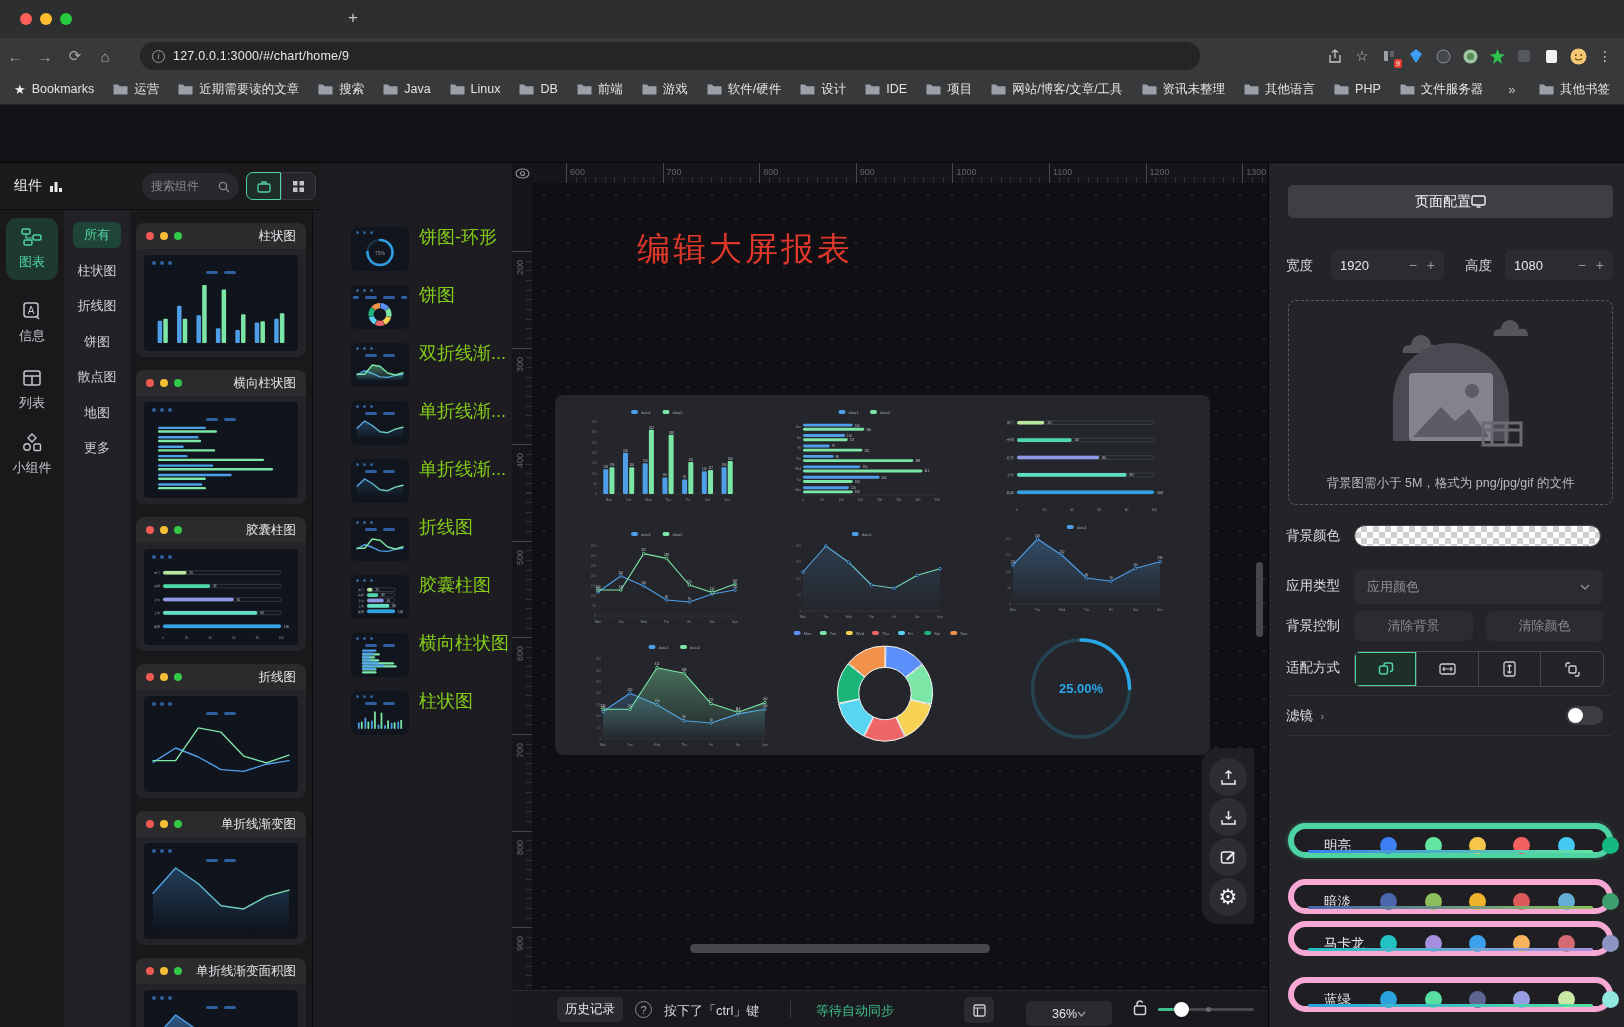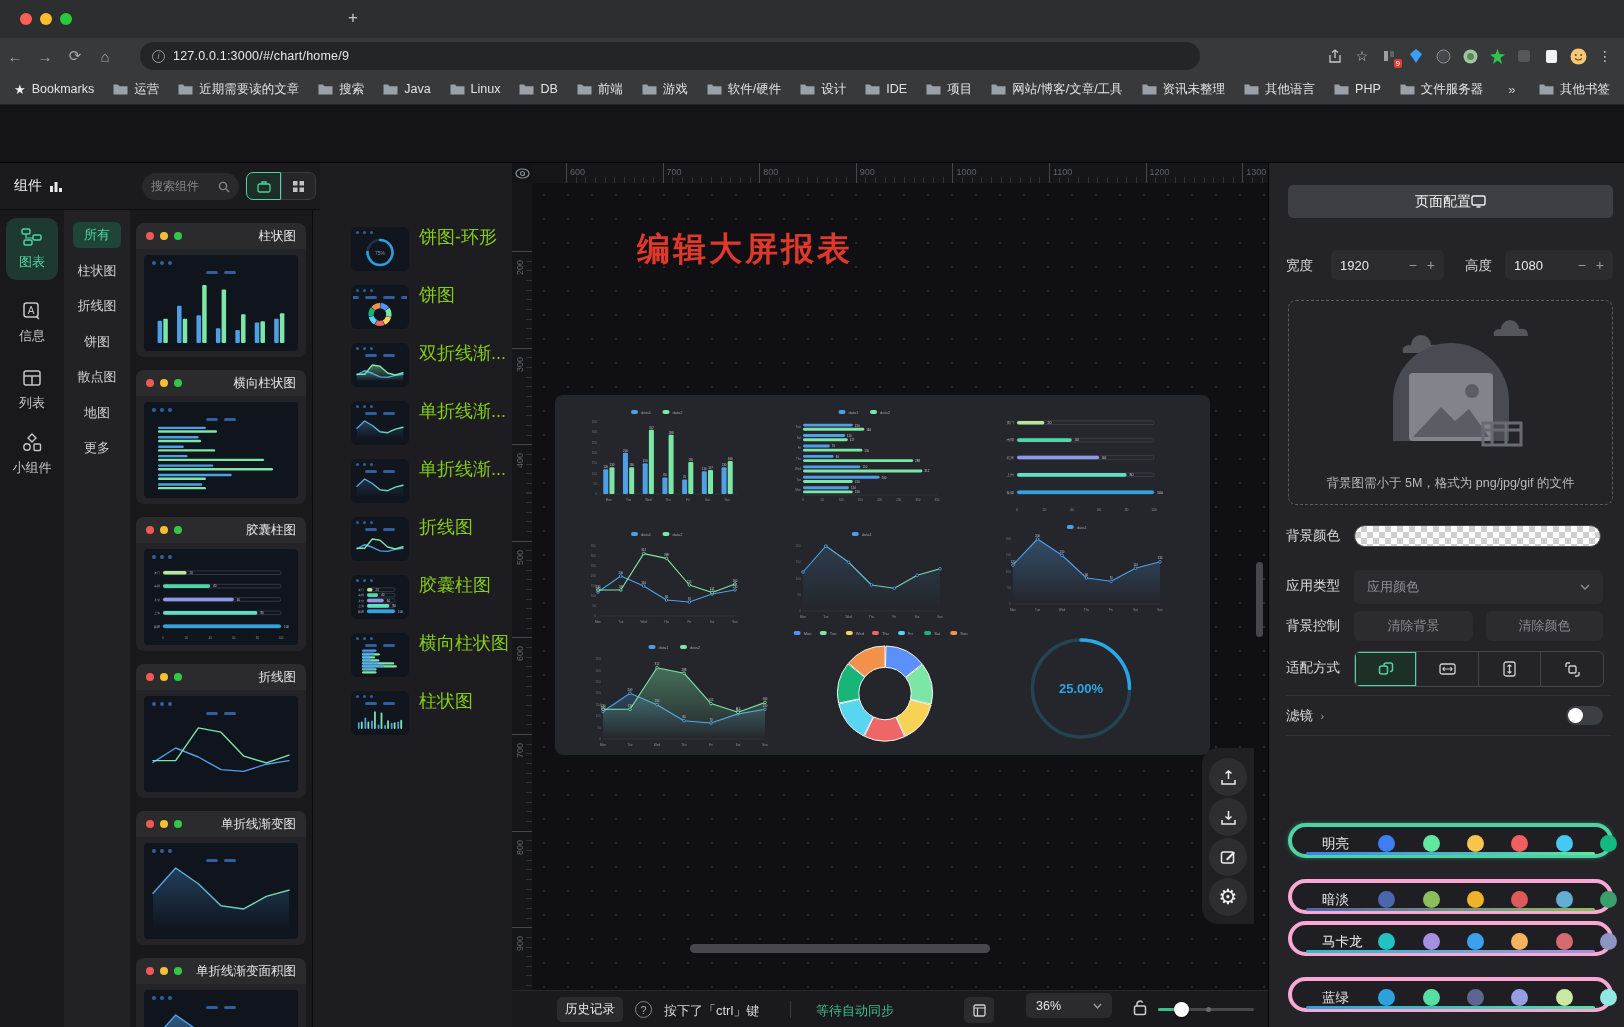--- a/index.html
+++ b/index.html
@@ -77,21 +77,21 @@
 .ruler-top{position:absolute;left:0;top:0;width:756px;height:20px;background:#16161a;
  background-image:repeating-linear-gradient(90deg,#45484e 0 1px,transparent 1px 96.6px),repeating-linear-gradient(90deg,#2e3138 0 1px,transparent 1px 9.66px);
  background-size:100% 20px,100% 6px;background-position:54px 0,54px 14px;background-repeat:no-repeat}
 .ruler-left{position:absolute;left:0;top:20px;width:20px;height:844px;background:#16161a;
  background-image:repeating-linear-gradient(180deg,#45484e 0 1px,transparent 1px 96.6px),repeating-linear-gradient(180deg,#2e3138 0 1px,transparent 1px 9.66px);
  background-size:20px 100%,6px 100%;background-position:0 68px,14px 68px;background-repeat:no-repeat}
 .rt-label{position:absolute;top:4px;font-size:9px;color:#60646c}
 .rl-label{position:absolute;left:3px;font-size:9px;color:#60646c;transform:rotate(-90deg);transform-origin:left top}
 .ruler-corner{position:absolute;left:0;top:0;width:20px;height:20px;background:#141418;display:flex;align-items:center;justify-content:center}
 .grid{position:absolute;left:20px;top:20px;width:736px;height:807px;background-image:radial-gradient(#2a2c33 1px,transparent 1.3px);background-size:24px 24px}
-.big-title{position:absolute;left:125px;top:64px;font-size:33px;color:#e0382a;letter-spacing:3px;font-weight:700;white-space:nowrap}
+.big-title{position:absolute;left:125px;top:64px;font-size:33px;color:#e0382a;letter-spacing:3px;font-weight:400;white-space:nowrap}
 .board{position:absolute;left:43px;top:232px;width:655px;height:360px;background:#24262b;border-radius:8px}
 .cchart{position:absolute}
 .floatbtns{position:absolute;left:690px;top:585px;width:52px;height:176px;background:#1f1f24;border-radius:16px 0 0 16px;padding:8px 0}
 .fbtn{position:relative;width:38px;height:38px;margin:2px auto;border-radius:50%;background:#2d2d32;display:flex;align-items:center;justify-content:center;color:#ececf0}
 .vscroll{position:absolute;left:744px;top:399px;width:7px;height:75px;background:#46464c;border-radius:4px}
 .hscroll{position:absolute;left:178px;top:781px;width:300px;height:9px;background:#47474d;border-radius:5px}
 .bbar{position:absolute;left:0;top:827px;width:756px;height:37px;background:#1a1a1e;border-top:1px solid #2a2a2e}
 .bbtn{position:absolute;background:#2a2a2f;border-radius:5px;display:flex;align-items:center;justify-content:center;color:#e8e8ea;font-size:12.5px}
 .bb-text{position:absolute;font-size:13px;color:#d8d8da;white-space:nowrap}
 .qmark{position:absolute;width:17px;height:17px;border:1.4px solid #85858c;border-radius:50%;color:#a9a9b0;font-size:11px;display:flex;align-items:center;justify-content:center}
@@ -111,21 +111,21 @@
 .checker{position:absolute;height:22px;border-radius:11px;border:1px solid #46464c;background-color:#fff;background-image:linear-gradient(45deg,#cfcfcf 25%,transparent 25%,transparent 75%,#cfcfcf 75%),linear-gradient(45deg,#cfcfcf 25%,transparent 25%,transparent 75%,#cfcfcf 75%);background-size:12px 12px;background-position:0 0,6px 6px}
 .select{position:absolute;height:34px;background:#2b2b30;border-radius:6px;display:flex;align-items:center;padding:0 13px;font-size:13px;color:#8f8f97;justify-content:space-between}
 .gbtn{position:absolute;height:30px;background:#2b2b30;border-radius:6px;display:flex;align-items:center;justify-content:center;font-size:13px;color:#8a8a92}
 .fitgroup{position:absolute;height:36px;display:flex;border:1px solid #46474d;border-radius:6px;overflow:hidden}
 .fitcell{width:62px;height:100%;display:flex;align-items:center;justify-content:center;border-right:1px solid #46474d;color:#cfcfd4}
 .fitcell:last-child{border-right:none}
 .fitcell.active{background:#1e2f28;box-shadow:inset 0 0 0 1px #4ed3a2;color:#4ed3a2}
 .hr{position:absolute;left:17px;width:325px;height:1px;background:#323237}
 .toggle{position:absolute;width:37px;height:19px;background:#3d3e44;border-radius:10px}
 .toggle i{position:absolute;left:2px;top:2px;width:15px;height:15px;background:#fff;border-radius:50%}
-.themerow{position:absolute;left:19px;width:325px;height:35px;background:#1f1f23;border:4px solid #f9a8d4;border-radius:18px}
+.themerow{position:absolute;left:19px;width:325px;height:35px;background:#1f1f23;border:6px solid #f9a8d4;border-radius:18px}
 .themerow.active{border-color:#4ed3a2;box-shadow:0 0 4px rgba(78,211,162,.4)}
 .themerow .tname{position:absolute;left:30px;top:8px;font-size:13.5px;color:#e6e6ea}
 .tdotz{position:absolute;top:8px;width:17px;height:17px;border-radius:50%}
 .tgrad{position:absolute;left:14px;right:14px;bottom:-1px;height:3px;border-radius:2px}
 .chev{color:#9a9aa2;font-size:11px}
 </style>
 </head>
 <body>
 
 <div id="app">
@@ -1432,21 +1432,21 @@
       <div class="qmark" style="left:123px;top:10px">?</div>
       <span class="bb-text" style="left:152px;top:11px">按下了「ctrl」键</span>
       <span style="position:absolute;left:278px;top:10px;width:1px;height:17px;background:#3a3a40"></span>
       <span class="bb-text sync" style="left:304px;top:11px">等待自动同步</span>
       <div class="bbtn" style="left:452px;top:6px;width:30px;height:26px">
           <svg width="13" height="13" viewBox="0 0 13 13">
             <rect x="1" y="1" width="11" height="11" rx="1.5" stroke="#d0d0d4" stroke-width="1.3" fill="none"></rect>
             <path d="M1 4 h11 M4.5 4 v8" stroke="#d0d0d4" stroke-width="1.2"></path>
           </svg>
         </div>
-      <div class="bbtn" style="left:514px;top:2px;width:86px;height:25px;justify-content:space-between;padding:0 10px">
+      <div class="bbtn" style="left:514px;top:10px;width:86px;height:25px;justify-content:center;padding:0 21px">
         <span>36%</span>
         <svg width="9" height="6" viewBox="0 0 9 6">
             <path d="M1 1 L4.5 5 L8 1" stroke="#9a9aa2" stroke-width="1.4" fill="none"></path>
           </svg>
       </div>
       <span style="position:absolute;left:621px;top:8px">
           <svg width="14" height="17" viewBox="0 0 14 17">
             <rect x="1.5" y="7" width="11" height="8.5" rx="1.5" stroke="#d0d0d4" stroke-width="1.5" fill="none"></rect>
             <path d="M4 7 V5 a3 3 0 0 1 5.6 -1.4" stroke="#d0d0d4" stroke-width="1.5" fill="none"></path>
           </svg>

